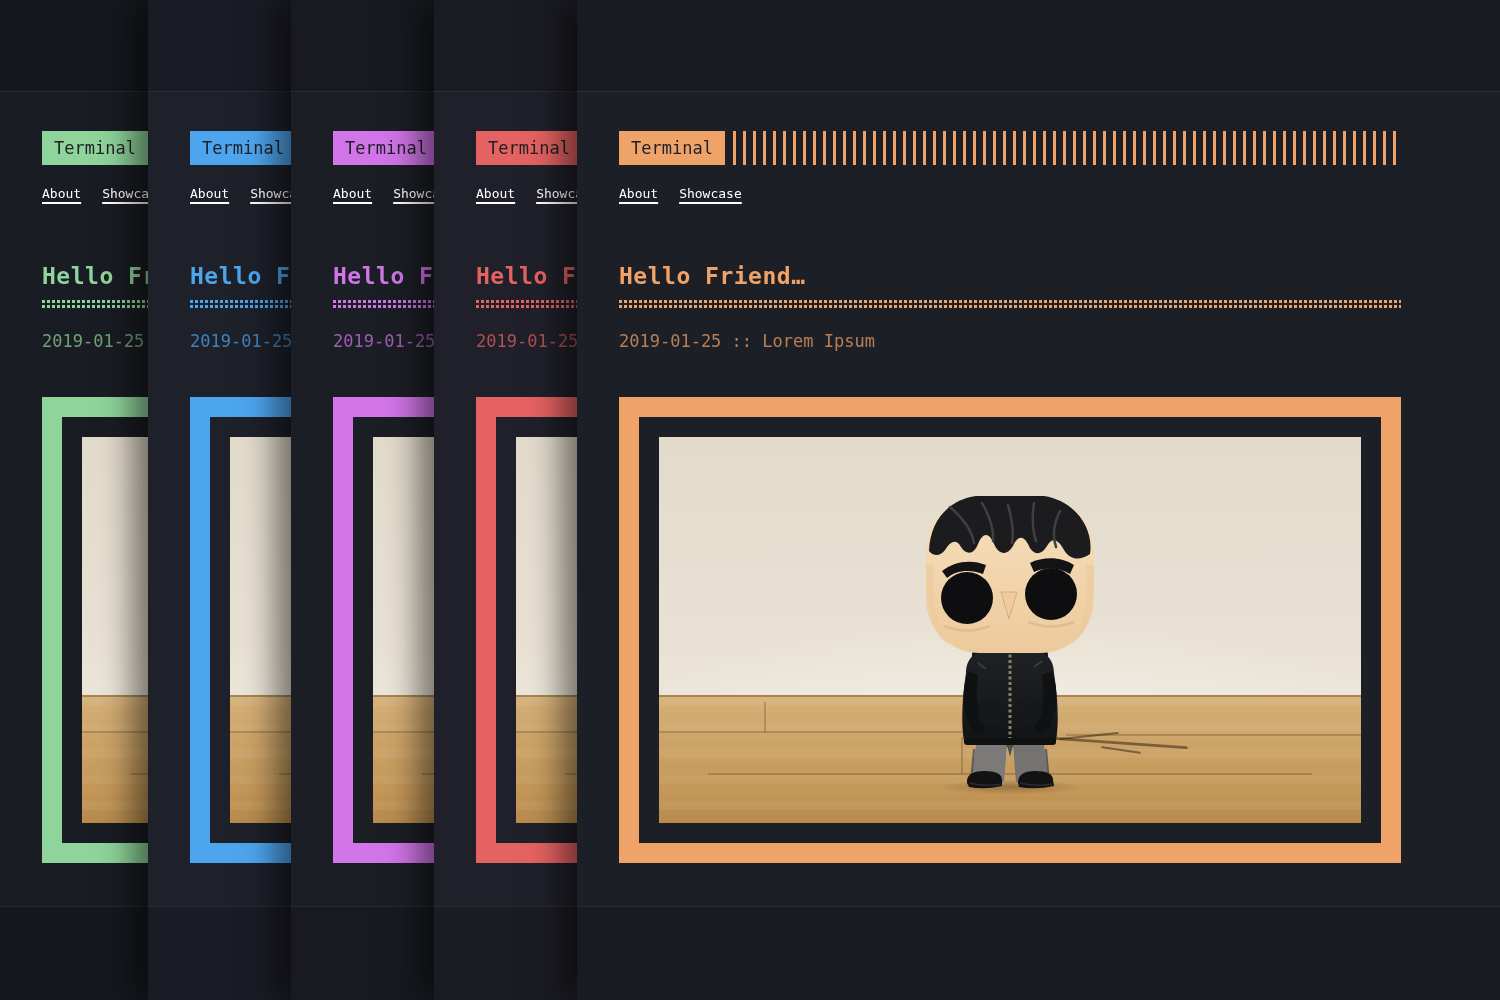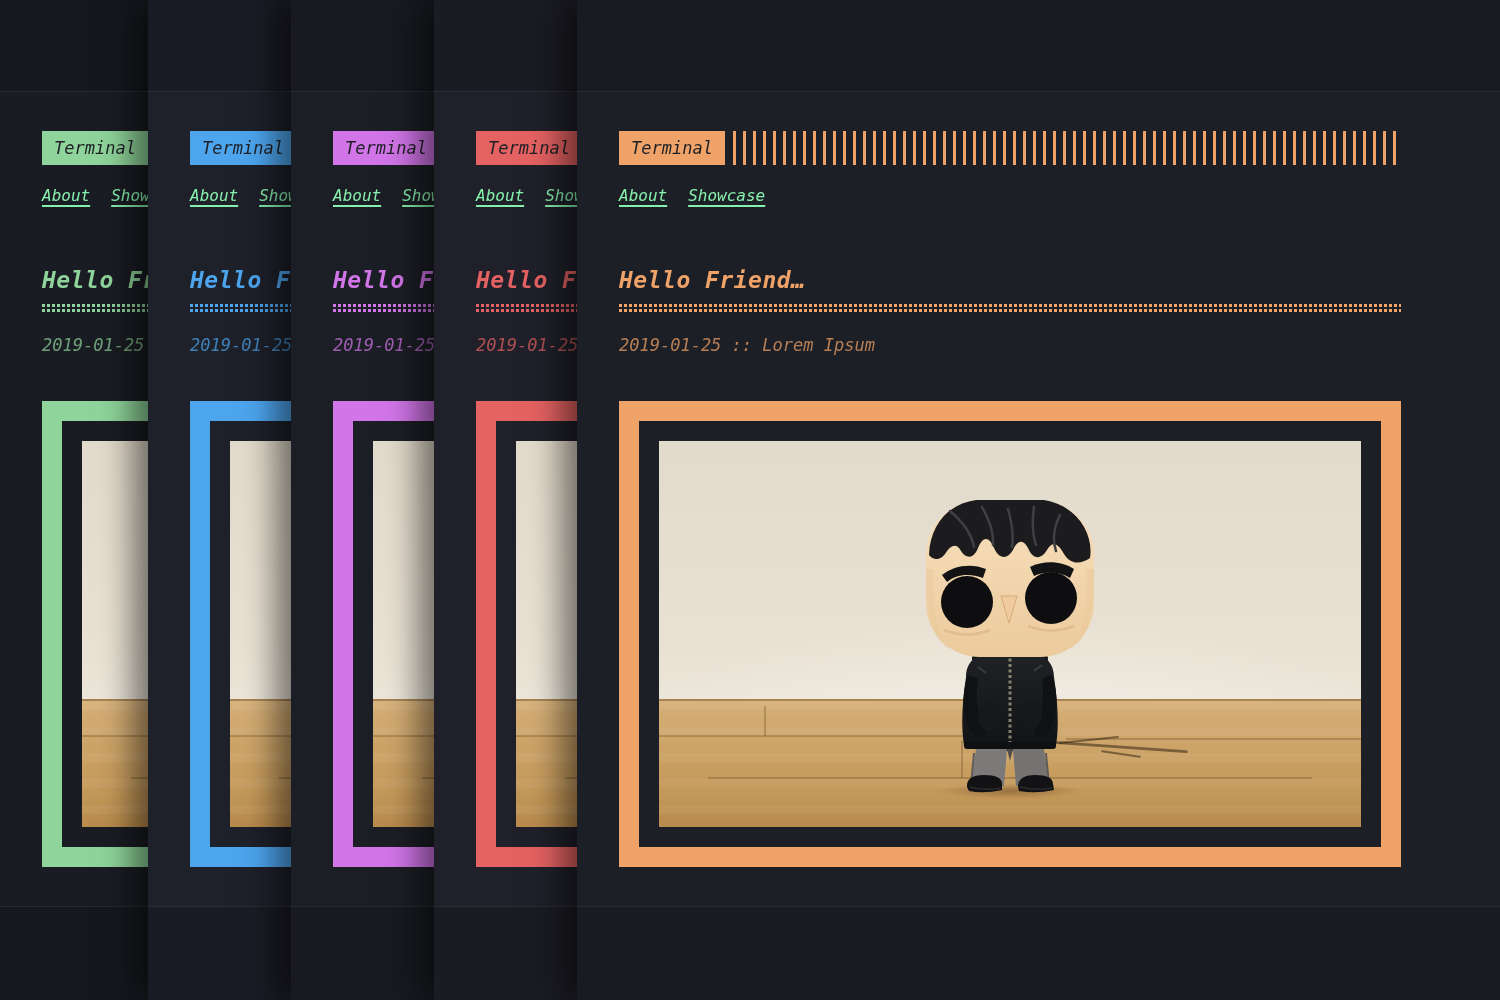--- a/index.html
+++ b/index.html
@@ -1,19 +1,19 @@
 <!DOCTYPE html>
 <html><head>
 <meta charset="utf-8">
 <style>
   * { margin:0; padding:0; box-sizing:border-box; }
   html,body { background:#15161b; }
   body { font-family:"DejaVu Sans Mono", monospace; }
 
-  .stage { position:relative; width:1500px; height:1000px; overflow:hidden; background:#15161b;font-style:italic; }
+  .stage { position:relative; width:1500px; height:1000px; overflow:hidden; background:#15161b; }
 
   .panel {
     position:absolute; top:0; height:1000px; overflow:hidden;
     background:var(--bg,#1d1f26);
     box-shadow:-16px 0 30px rgba(0,0,0,.5);
   }
   .band { position:absolute; left:0; right:0; background:rgba(0,0,0,.13); z-index:2; }
   .band.top { top:0; height:92px; border-bottom:1px solid rgba(255,255,255,.08); }
   .band.bottom { top:906px; height:94px; border-top:1px solid rgba(255,255,255,.08); }
 
@@ -25,21 +25,21 @@
     font-size:17px; line-height:34px; padding:0 12px; white-space:nowrap;
     text-decoration:none; cursor:pointer;
   }
   .bars {
     flex:1; margin-left:8px;
     background:repeating-linear-gradient(90deg, var(--accent) 0 3px, transparent 3px 10px);
   }
 
   .menu { display:flex; gap:21px; margin-top:21px; white-space:nowrap; }
   .navlink {
-    color:#86efac; font-size:16px; cursor:pointer;
+    color:#ffffff; font-size:13px; cursor:pointer;
     text-decoration:underline; text-underline-offset:4px; text-decoration-thickness:1.5px;
   }
 
   .post-title {
     margin-top:62px; font-size:23px; font-weight:bold; letter-spacing:.5px;
     color:var(--accent); white-space:nowrap;
   }
   .dots { margin-top:11px; display:flex; flex-direction:column; gap:2px; }
   .dots i {
     height:3px;

